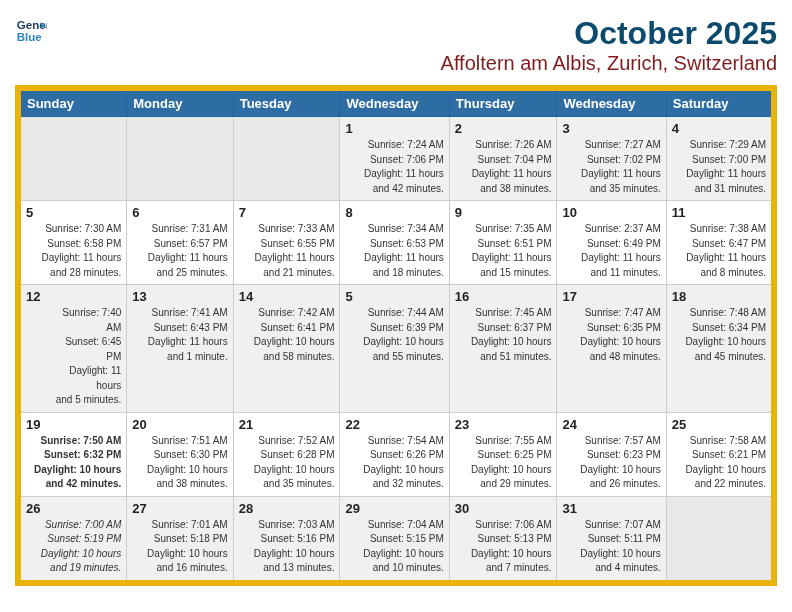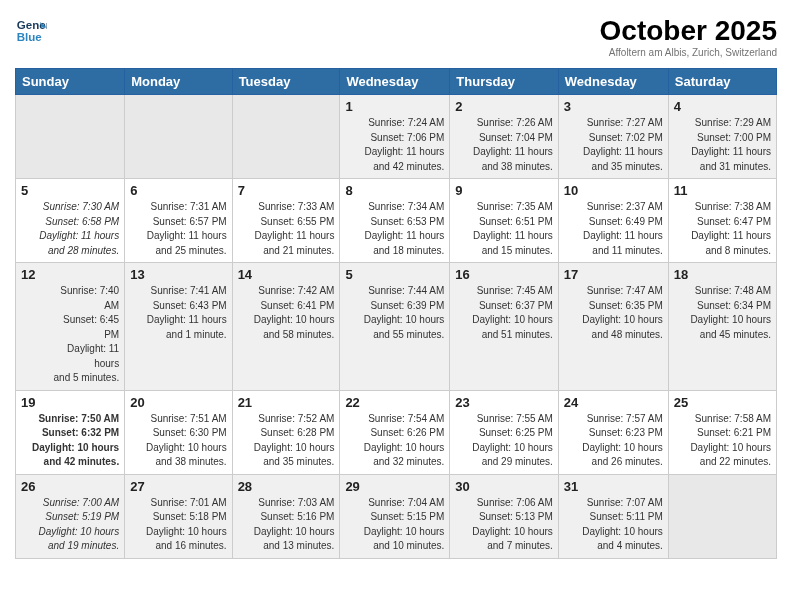--- a/index.html
+++ b/index.html
@@ -22,32 +22,32 @@
       gap: 4px;
     }
     .logo-icon {
       width: 32px;
       height: 32px;
     }
     .title-block {
       text-align: right;
     }
     .month-title {
-      font-size: 28px;
+      font-size: 32px;
       font-weight: bold;
-      color: #000000;
+      color: #0c4a6e;
     }
     .location-title {
-      font-size: 10px;
-      color: #737373;
+      font-size: 20px;
+      color: #7f1d1d;
     }
     .calendar {
       width: 100%;
       border-collapse: collapse;
-      border: 1px solid #eab308;
+      border: 6px solid #eab308;
     }
     .calendar th {
       background: #2e6da4;
       color: #fff;
       text-align: left;
       padding: 5px 6px;
       font-size: 13px;
       border: 1px solid #2560a0;
     }
     .calendar td {
@@ -141,21 +141,21 @@
           <div class="day-number">4</div>
           <div class="day-info" style="white-space: pre-line;">Sunrise: 7:29 AM
 Sunset: 7:00 PM
 Daylight: 11 hours
 and 31 minutes.</div>
         </td>
       </tr>
       <tr>
         <td>
           <div class="day-number">5</div>
-          <div class="day-info" style="white-space: pre-line; font-style: italic;">Sunrise: 7:30 AM
+          <div class="day-info" style="white-space: pre-line;">Sunrise: 7:30 AM
 Sunset: 6:58 PM
 Daylight: 11 hours
 and 28 minutes.</div>
         </td>
         <td>
           <div class="day-number">6</div>
           <div class="day-info" style="white-space: pre-line;">Sunrise: 7:31 AM
 Sunset: 6:57 PM
 Daylight: 11 hours
 and 25 minutes.</div>

